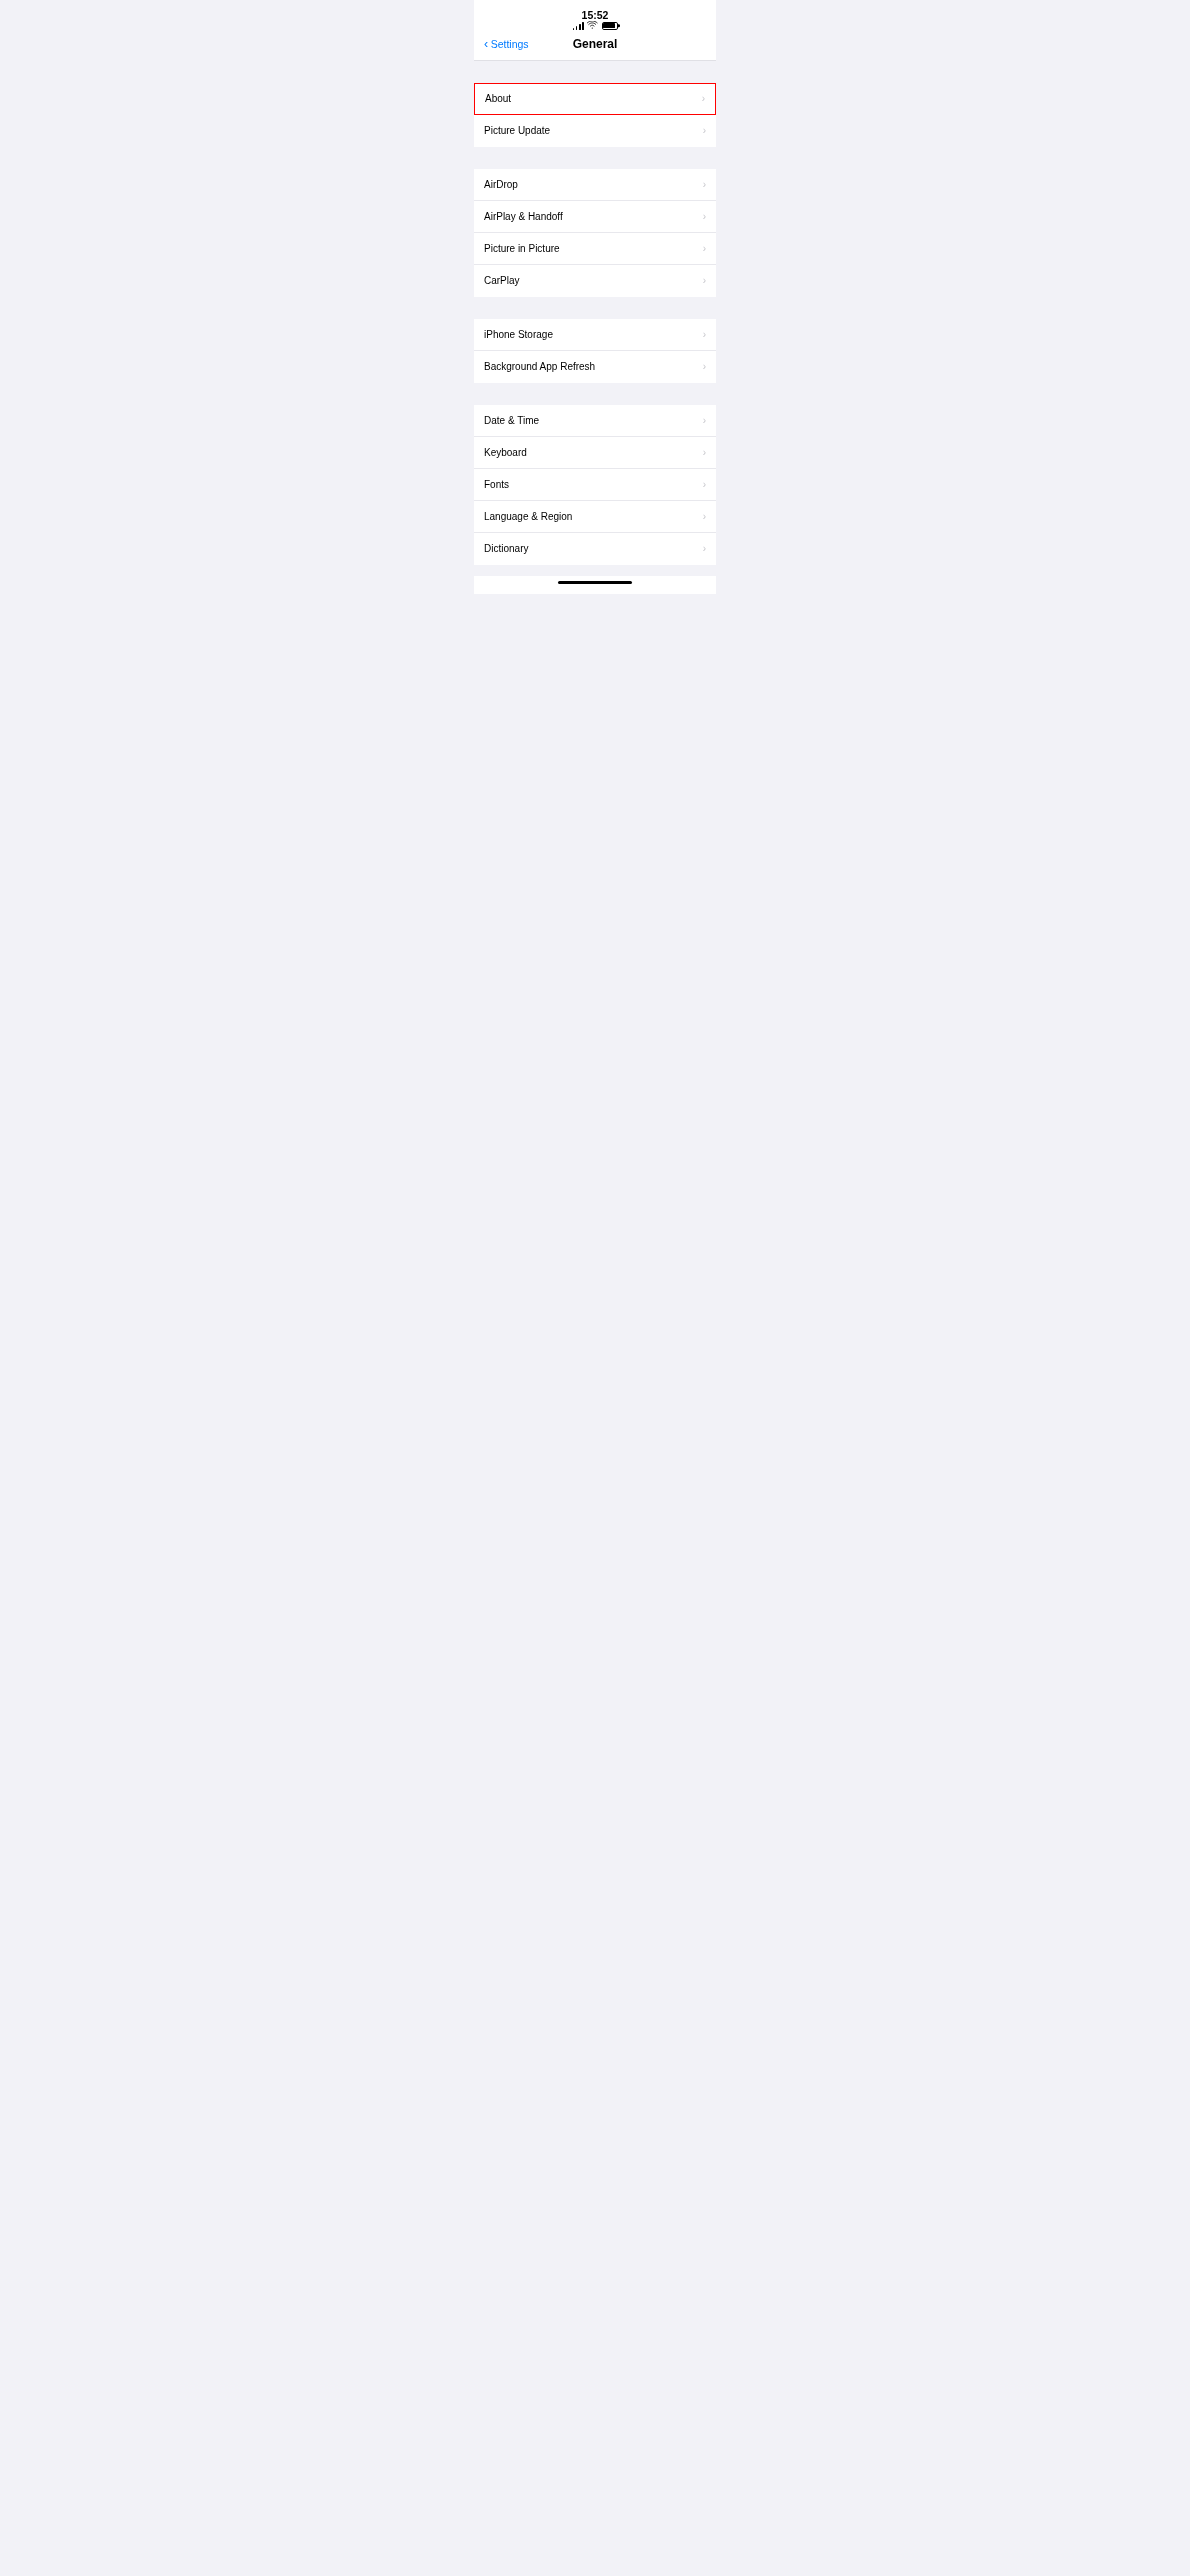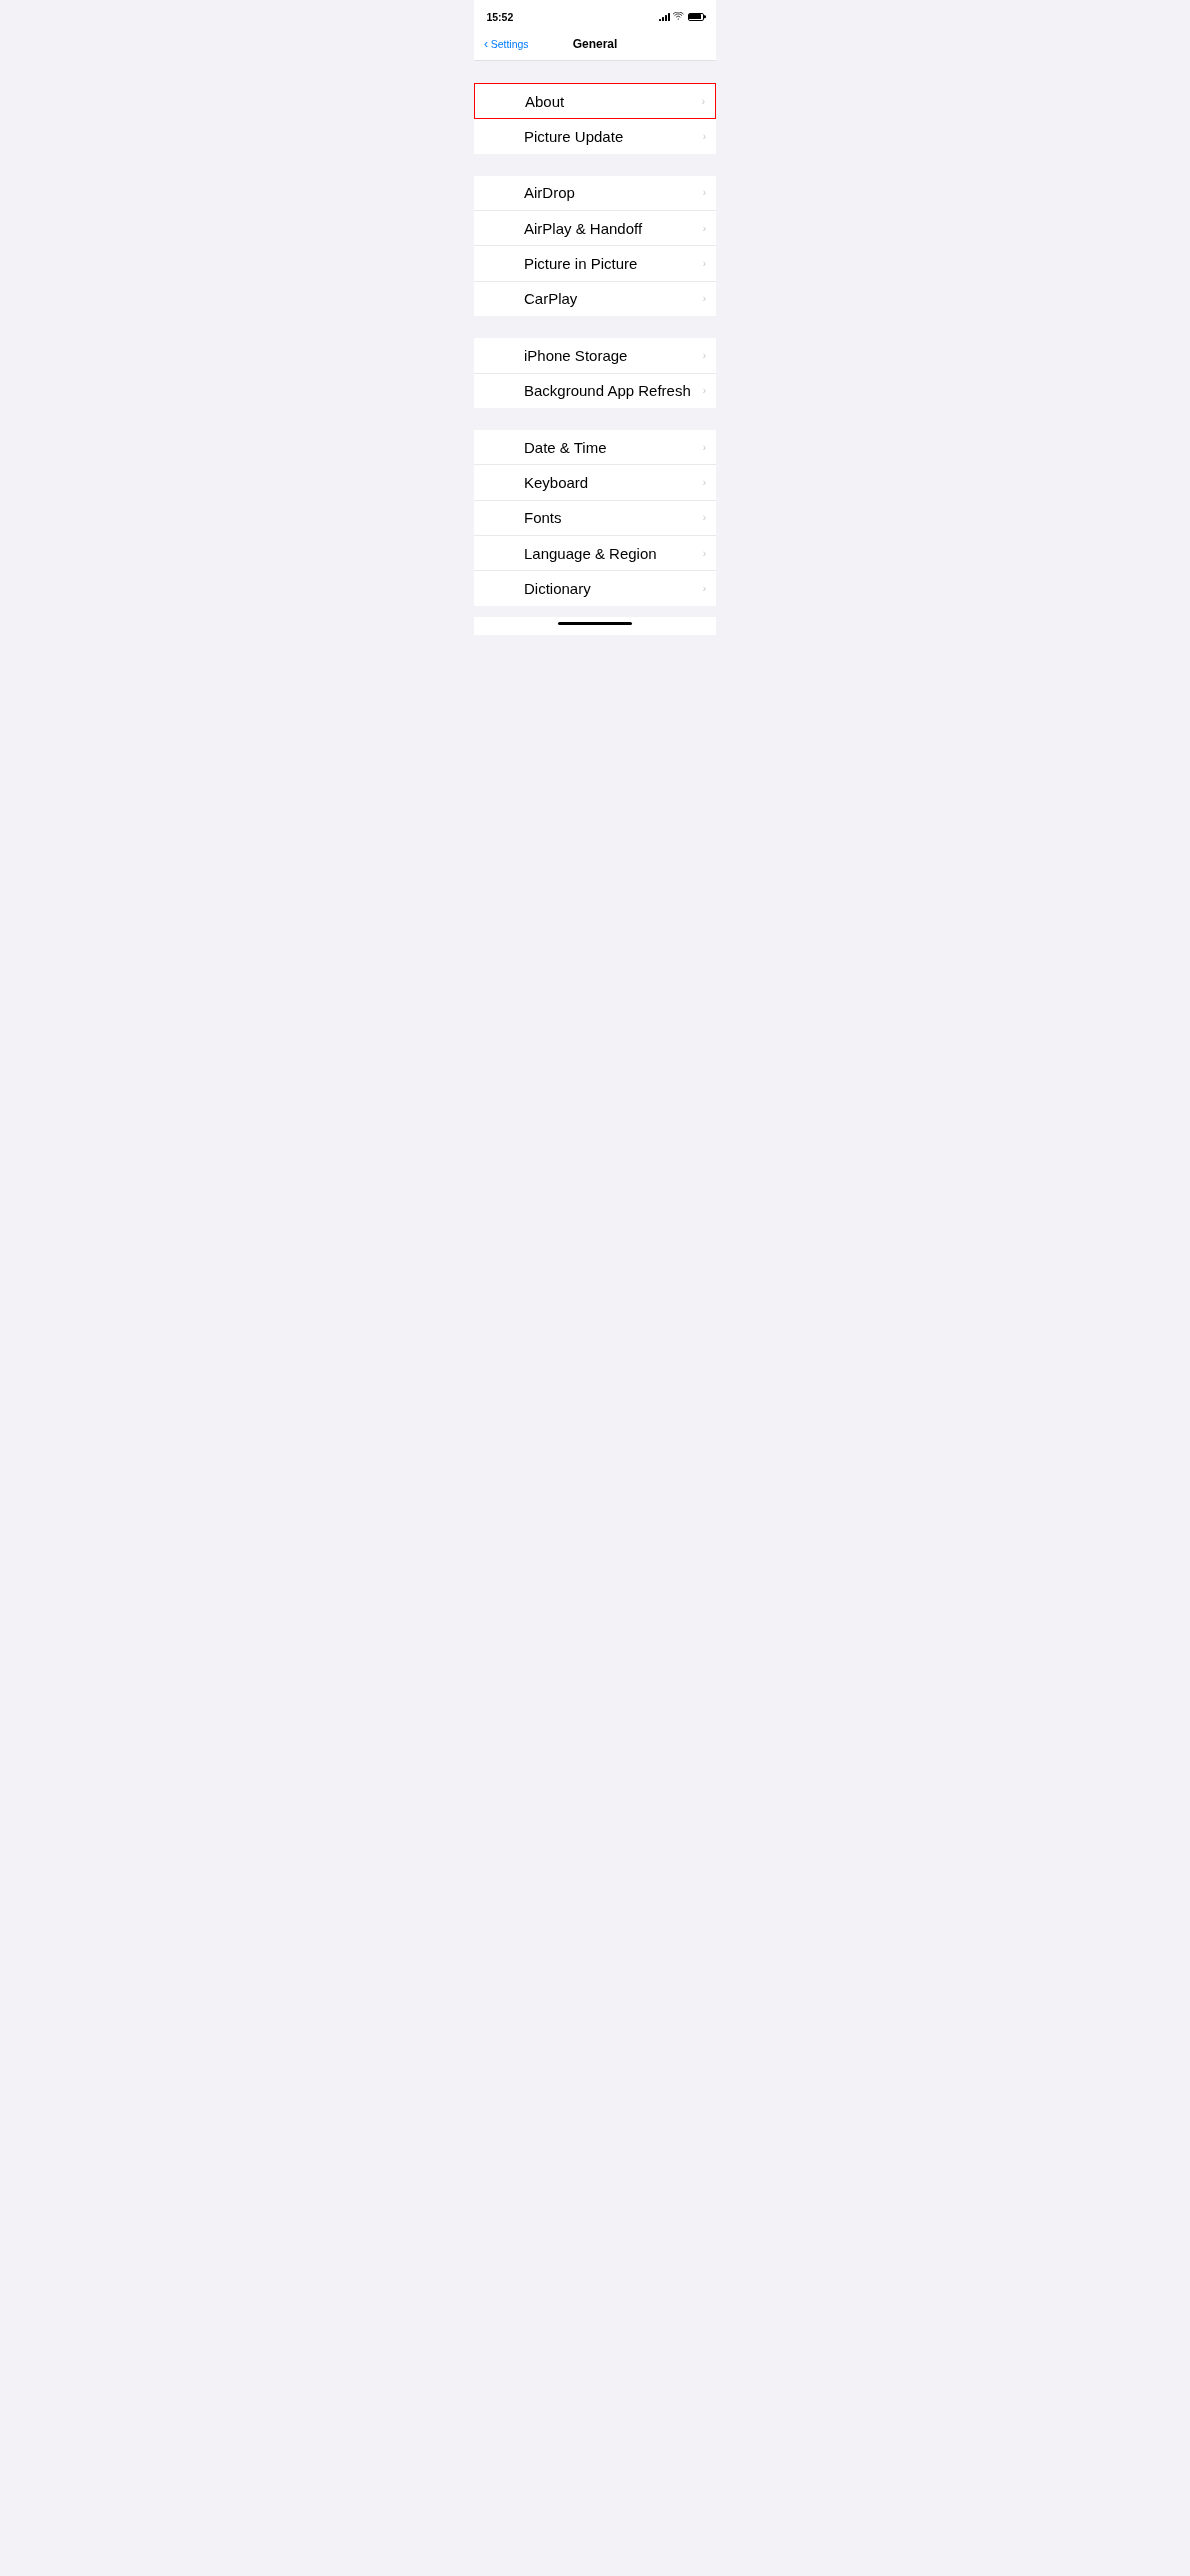--- a/index.html
+++ b/index.html
@@ -18,20 +18,21 @@
     }
 
     
     .status-bar {
       background: #ffffff;
       display: flex;
       justify-content: space-between;
       align-items: center;
       padding: 8.7px 12.4px 6.2px 12.4px;
       height: 31px;
+      flex-direction: column;
     }
 
     .status-time {
       font-size: 10.5px;
       font-weight: 600;
       color: #000;
     }
 
     .status-icons {
       display: flex;
@@ -147,23 +148,22 @@
       cursor: pointer;
       border-bottom: 0.6px solid #e8e8ed;
       min-height: 32px;
     }
 
     .settings-item:last-child {
       border-bottom: none;
     }
 
     .settings-item-label {
-      font-size: 15px;
+      font-size: 10px;
       color: #000;
-      margin-left: 40px;
     }
 
     .settings-item-chevron {
       color: #c7c7cc;
       font-size: 10px;
       font-weight: 500;
     }
 
     
     .settings-item.highlighted {

